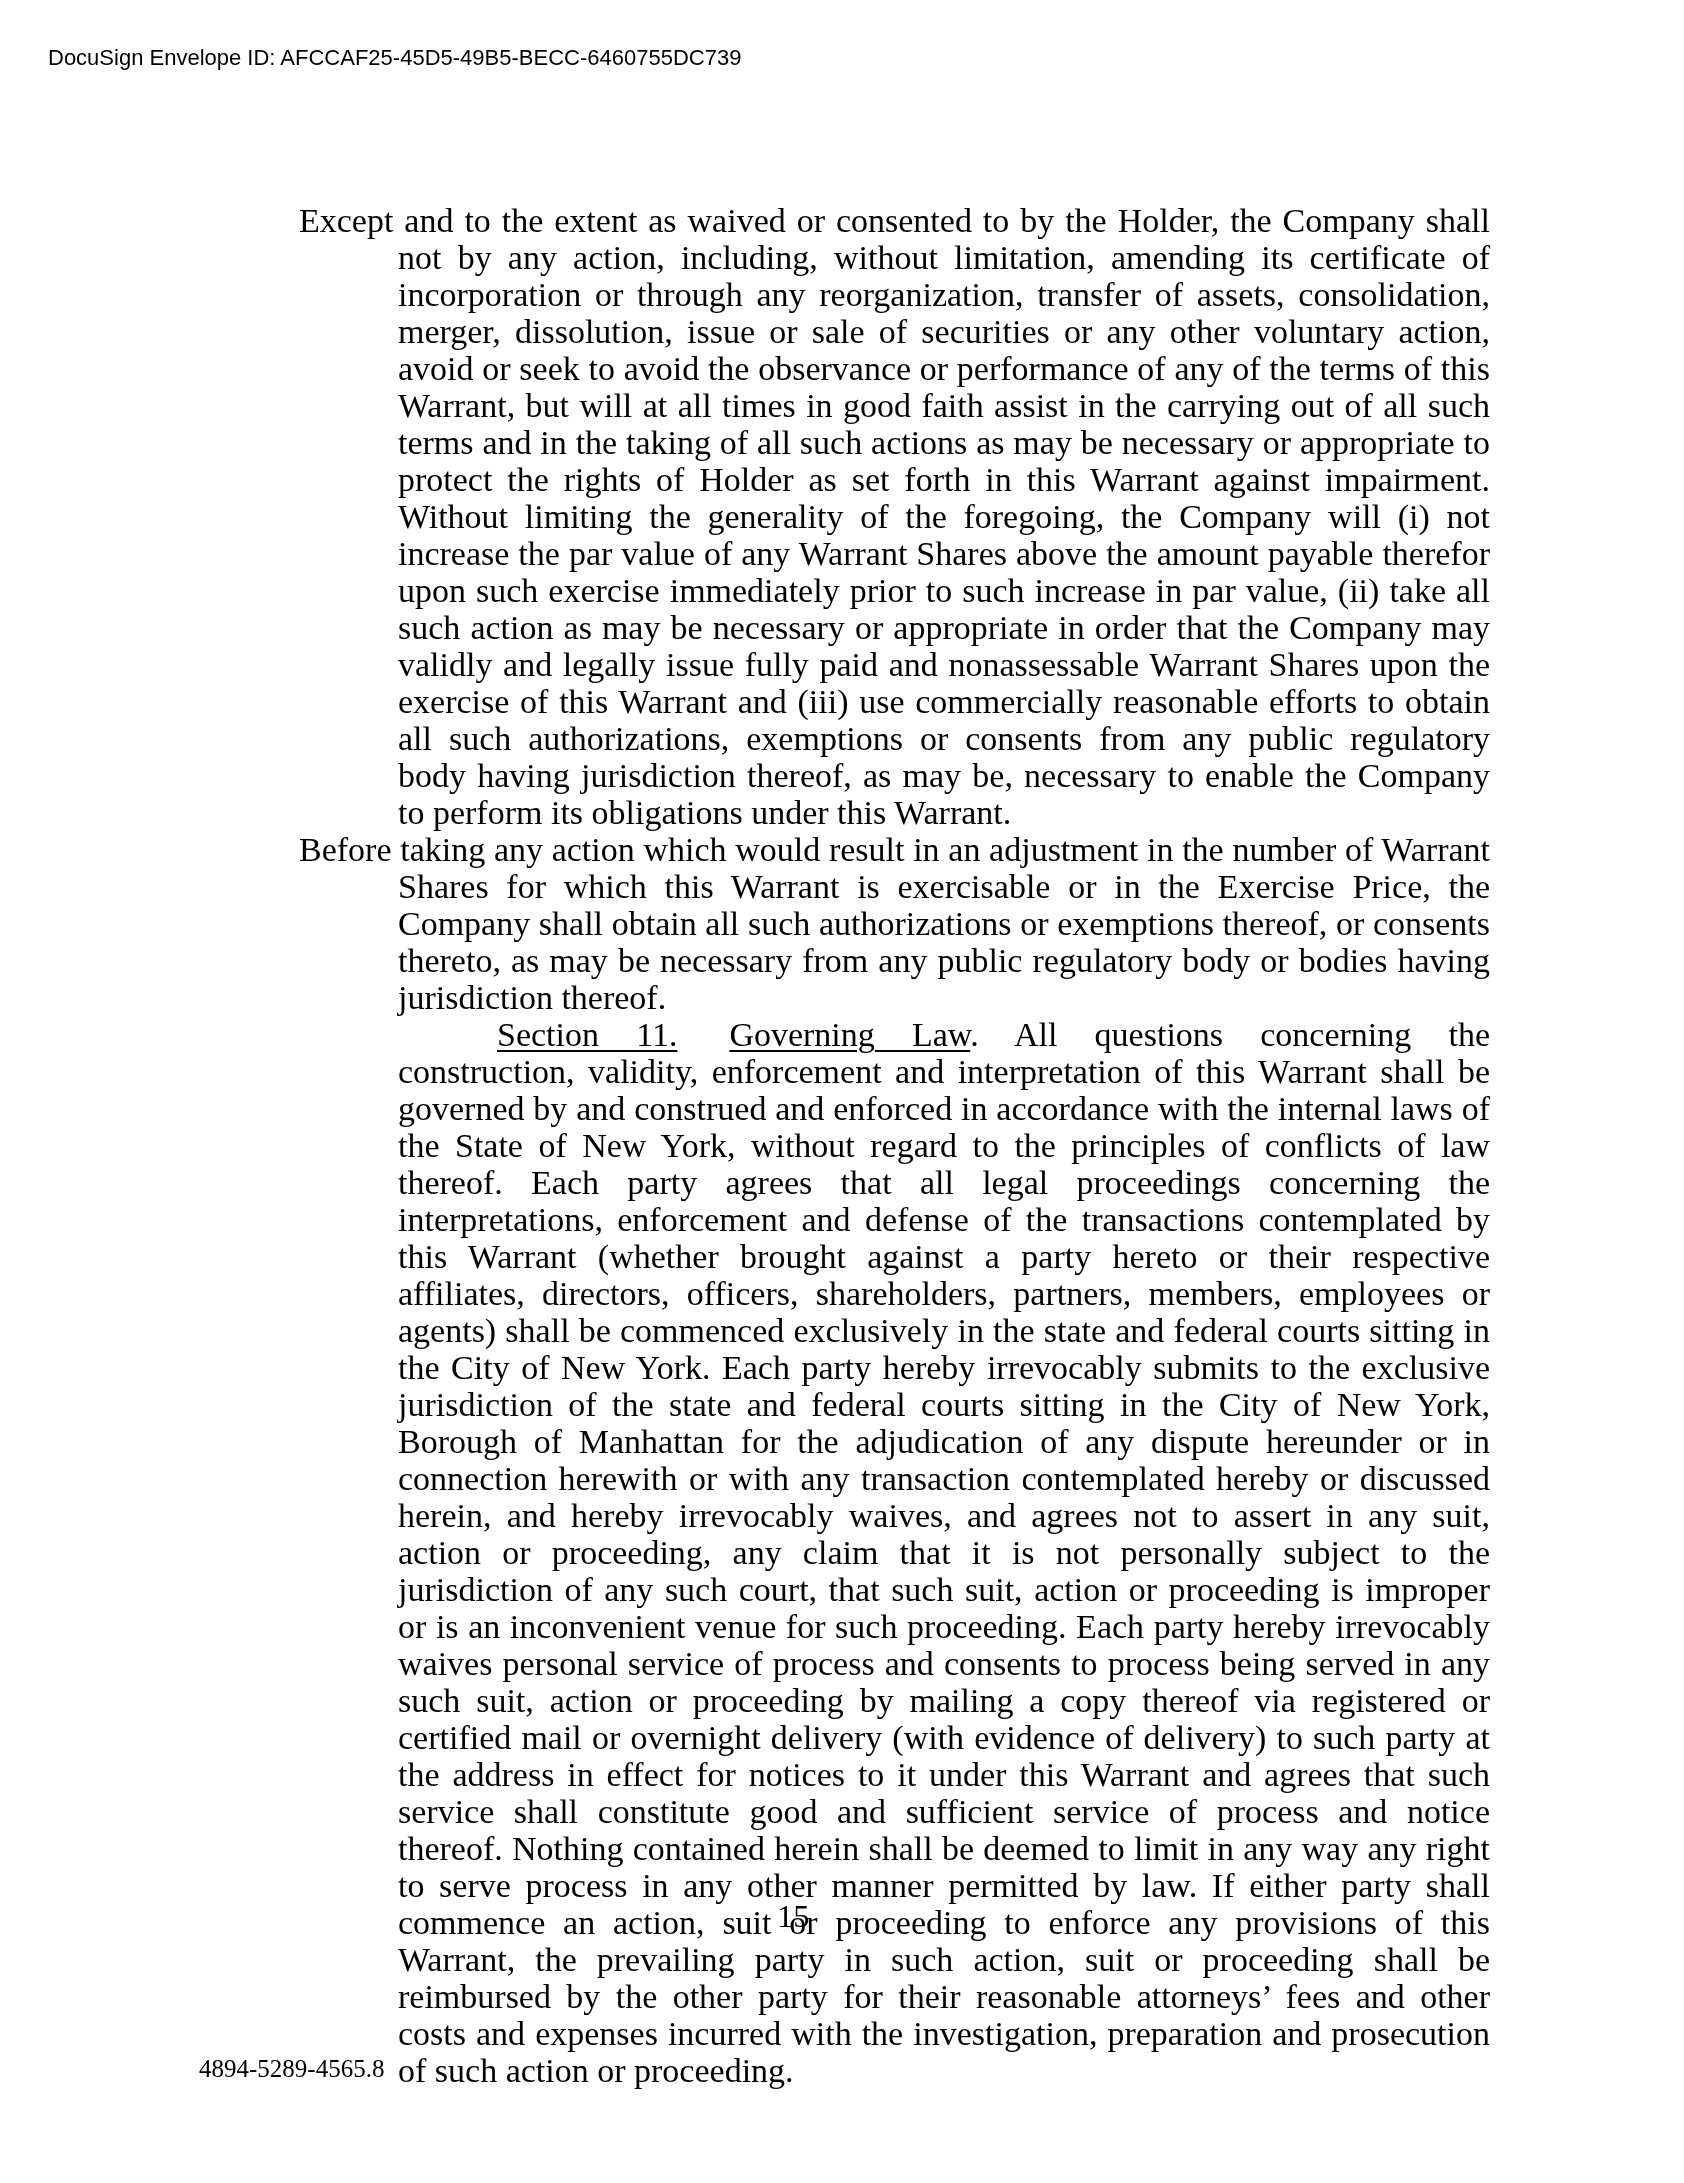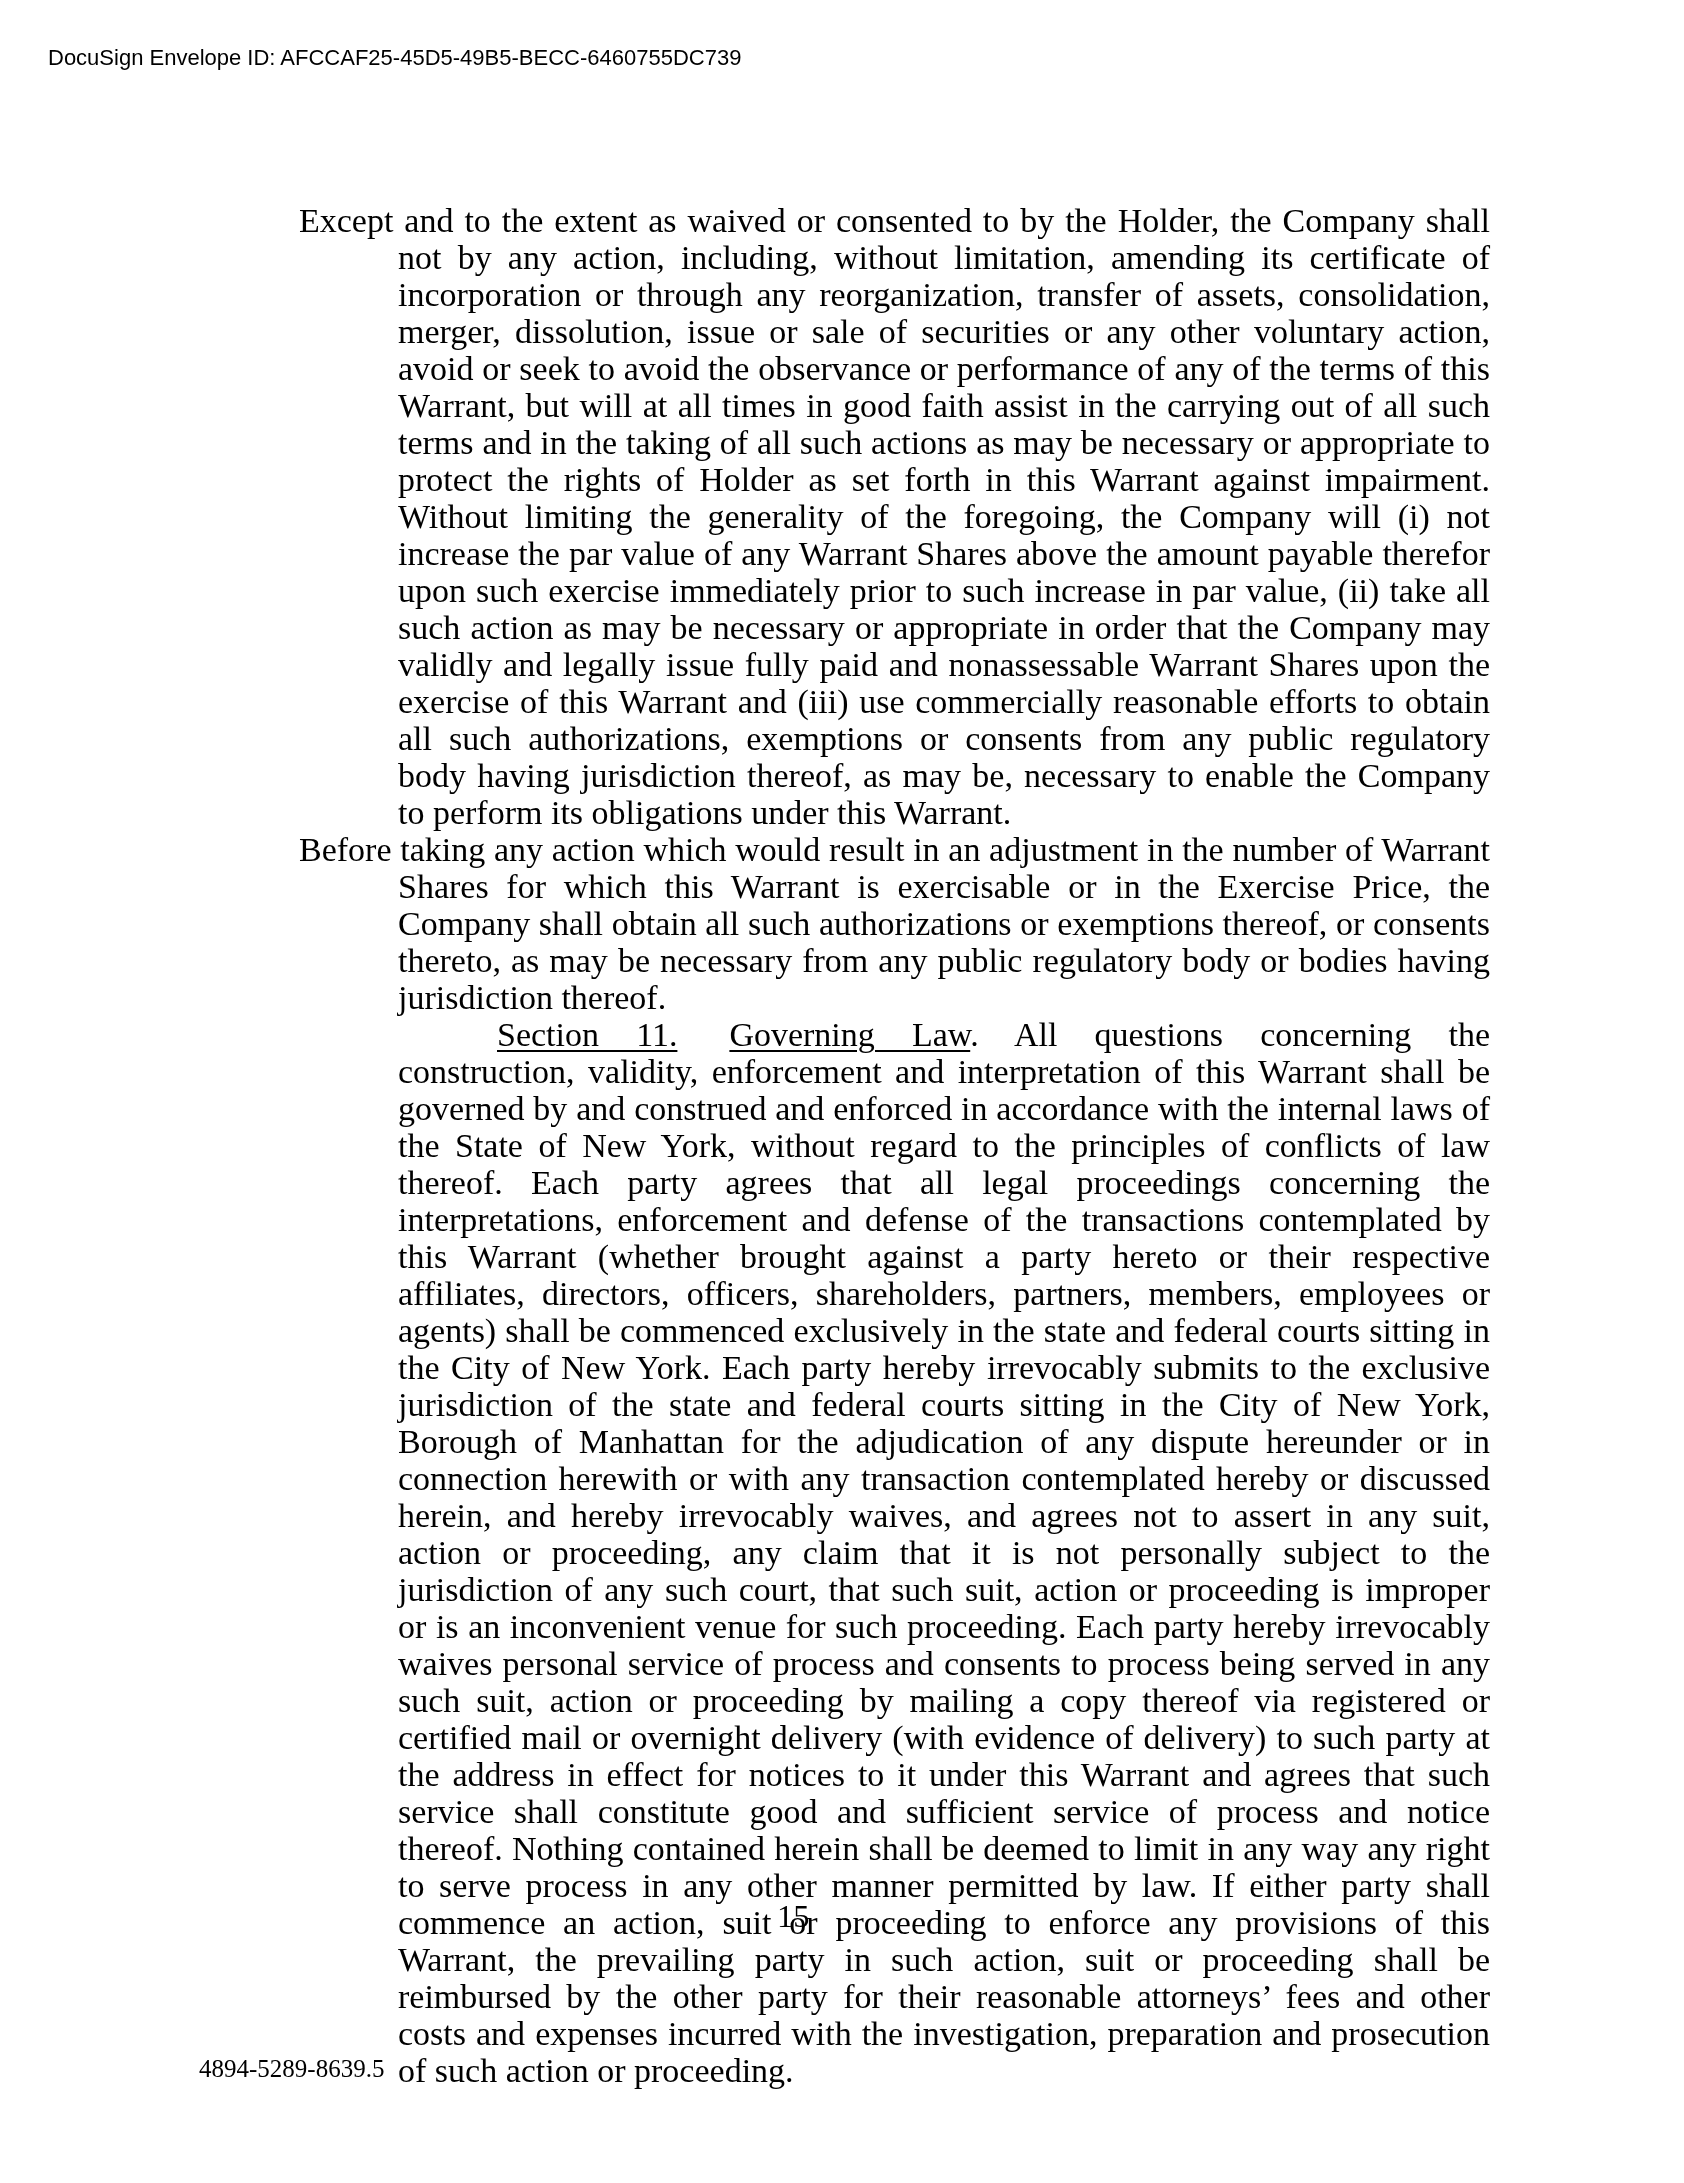--- a/index.html
+++ b/index.html
@@ -33,14 +33,14 @@
 
 <div class="envelope">DocuSign Envelope ID: AFCCAF25-45D5-49B5-BECC-6460755DC739</div>
 
 <div class="body">
   <p class="para hang">Except and to the extent as waived or consented to by the Holder, the Company shall not by any action, including, without limitation, amending its certificate of incorporation or through any reorganization, transfer of assets, consolidation, merger, dissolution, issue or sale of securities or any other voluntary action, avoid or seek to avoid the observance or performance of any of the terms of this Warrant, but will at all times in good faith assist in the carrying out of all such terms and in the taking of all such actions as may be necessary or appropriate to protect the rights of Holder as set forth in this Warrant against impairment. Without limiting the generality of the foregoing, the Company will (i) not increase the par value of any Warrant Shares above the amount payable therefor upon such exercise immediately prior to such increase in par value, (ii) take all such action as may be necessary or appropriate in order that the Company may validly and legally issue fully paid and nonassessable Warrant Shares upon the exercise of this Warrant and (iii) use commercially reasonable efforts to obtain all such authorizations, exemptions or consents from any public regulatory body having jurisdiction thereof, as may be, necessary to enable the Company to perform its obligations under this Warrant.</p>
   <p class="para hang">Before taking any action which would result in an adjustment in the number of Warrant Shares for which this Warrant is exercisable or in the Exercise Price, the Company shall obtain all such authorizations or exemptions thereof, or consents thereto, as may be necessary from any public regulatory body or bodies having jurisdiction thereof.</p>
   <p class="para sec"><span class="u">Section 11.</span><span class="tab"></span><span class="u">Governing Law</span><span>.</span><span> All questions concerning the construction, validity, enforcement and interpretation of this Warrant shall be governed by and construed and enforced in accordance with the internal laws of the State of New York, without regard to the principles of conflicts of law thereof. Each party agrees that all legal proceedings concerning the interpretations, enforcement and defense of the transactions contemplated by this Warrant (whether brought against a party hereto or their respective affiliates, directors, officers, shareholders, partners, members, employees or agents) shall be commenced exclusively in the state and federal courts sitting in the City of New York. Each party hereby irrevocably submits to the exclusive jurisdiction of the state and federal courts sitting in the City of New York, Borough of Manhattan for the adjudication of any dispute hereunder or in connection herewith or with any transaction contemplated hereby or discussed herein, and hereby irrevocably waives, and agrees not to assert in any suit, action or proceeding, any claim that it is not personally subject to the jurisdiction of any such court, that such suit, action or proceeding is improper or is an inconvenient venue for such proceeding. Each party hereby irrevocably waives personal service of process and consents to process being served in any such suit, action or proceeding by mailing a copy thereof via registered or certified mail or overnight delivery (with evidence of delivery) to such party at the address in effect for notices to it under this Warrant and agrees that such service shall constitute good and sufficient service of process and notice thereof. Nothing contained herein shall be deemed to limit in any way any right to serve process in any other manner permitted by law. If either party shall commence an action, suit or proceeding to enforce any provisions of this Warrant, the prevailing party in such action, suit or proceeding shall be reimbursed by the other party for their reasonable attorneys’ fees and other costs and expenses incurred with the investigation, preparation and prosecution of such action or proceeding.</span></p>
 </div>
 
 <div class="page-num">15</div>
-<div class="doc-num">4894-5289-8639.5</div>
+<div class="doc-num">4894-5289-4565.8</div>
 
 
 </body></html>

